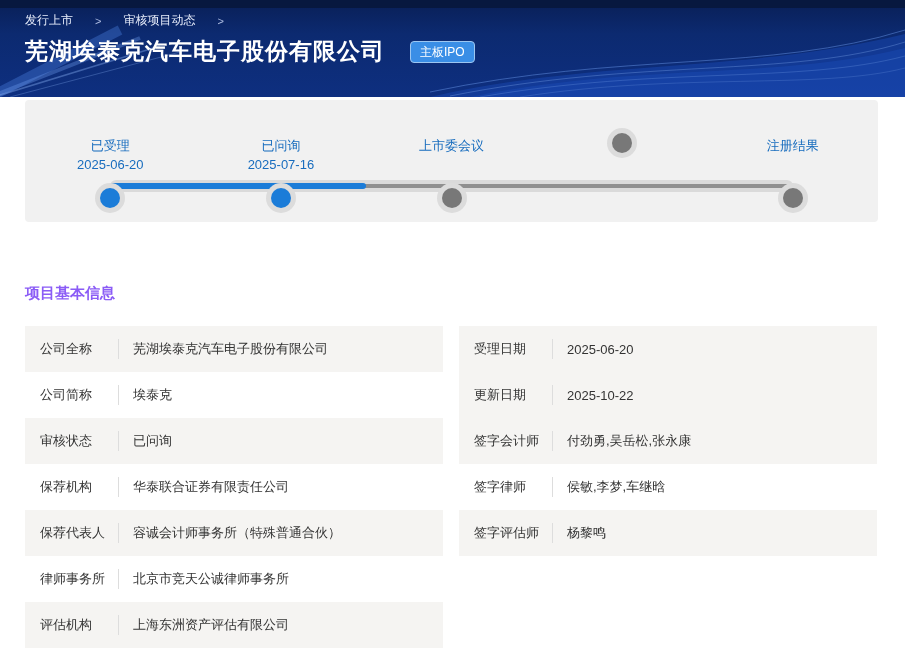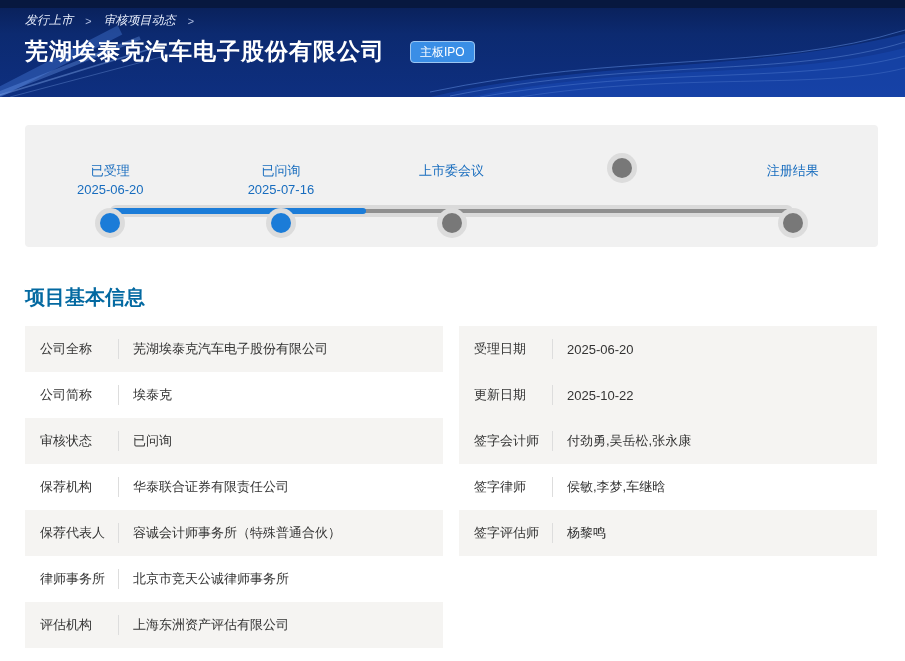--- a/index.html
+++ b/index.html
@@ -5,47 +5,47 @@
   * { margin:0; padding:0; box-sizing:border-box; }
   html,body { width:905px; height:661px; background:#ffffff; overflow:hidden;
     font-family:"Liberation Sans","DejaVu Sans",sans-serif; }
 
   
   .hdr { position:relative; width:905px; height:97px;
     background:linear-gradient(180deg,#091f56 0%,#0c2a70 35%,#0e2f80 100%); overflow:hidden; }
   .hdr-topstrip { position:absolute; top:0; left:0; right:0; height:8px; background:#07183f; }
   .hdr-deco { position:absolute; inset:0; width:100%; height:100%; }
   .hdr-inner { position:absolute; left:25px; top:12px; z-index:2; }
-  .crumbs { font-size:12px; color:#e7edfb; display:flex; align-items:center; gap:12px;font-style:italic; }
+  .crumbs { font-size:12px; color:#e7edfb; display:flex; align-items:center; gap:22px; }
   .crumb { cursor:pointer; }
   .crumb-sep { color:#aebde2; font-size:11px; }
   .hdr-titlerow { margin-top:7px; display:flex; align-items:center; gap:12px; }
   .hdr-title { font-size:23px; font-weight:700; color:#ffffff; letter-spacing:1px; }
   .badge { background:#3a8ee6; border:1px solid #9cc6f1; color:#fff; font-size:12px;
     padding:2px 9px; border-radius:4px; line-height:16px;margin-left:13px; }
 
   
   .tl-panel { position:absolute; left:25px; top:100px; width:853px; height:122px;
-    background:#f1f1f1; border-radius:4px;margin-top:25px; }
+    background:#f1f1f1; border-radius:4px; }
   .tl-track { position:absolute; left:10%; right:10%; top:80px; height:12px;
     background:#dadada; border-radius:6px; }
   .tl-track-core { position:absolute; left:0; right:0; top:4px; height:4px; background:#8f8f8f; }
   .tl-progress { position:absolute; left:0; top:3px; height:6px; width:37.5%;
     background:#1b7cd8; border-radius:3px; }
   .tl-stage { position:absolute; top:0; width:140px; margin-left:-70px; text-align:center; }
   .tl-name { margin-top:37px; font-size:13px; color:#176cbe; }
   .tl-date { margin-top:2px; font-size:13px; color:#176cbe; height:15px; }
   .tl-dot { margin:11px auto 0; width:30px; height:30px; border-radius:50%;
     background:#dcdcdc; display:flex; align-items:center; justify-content:center; }
   .tl-dot .core { width:20px; height:20px; border-radius:50%; background:#787878; }
   .tl-stage.active .core { background:#1b7cd8; }
   .s0{left:10%;} .s1{left:30%;} .s2{left:50%;} .s3{left:70%;} .s4{left:90%;}
 
   
-  .sec-title { position:absolute; left:25px; top:284px; font-size:20px; font-weight:700; color:#0369a1; }
+  .sec-title { position:absolute; left:25px; top:284px; font-size:15px; font-weight:700; color:#8b5cf6; }
   .info-grid { position:absolute; left:25px; top:326px; width:853px;
     display:flex; gap:16px; }
   .info-col { width:418px; }
   .info-row { display:flex; align-items:center; height:46px; background:#ffffff; }
   .info-row.alt { background:#f5f4f2; }
   .info-label { width:93px; padding-left:15px; font-size:13px; color:#333; flex:none; }
   .info-sep { width:1px; height:20px; background:#dddddd; flex:none; }
   .info-value { margin-left:14px; font-size:13px; color:#333;
     white-space:nowrap; overflow:hidden; }
 </style>

